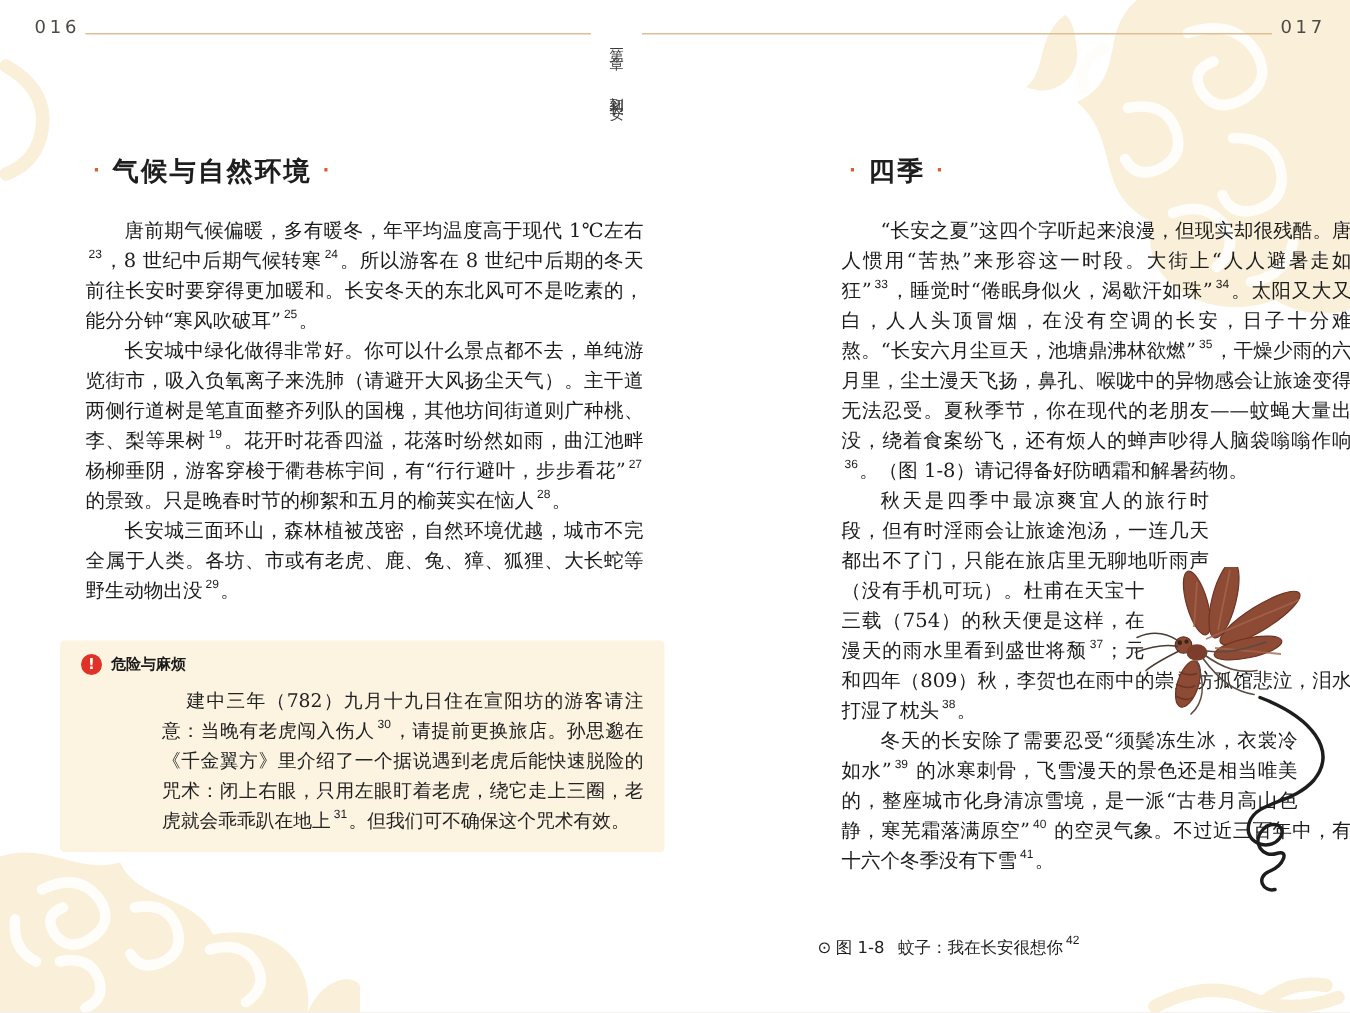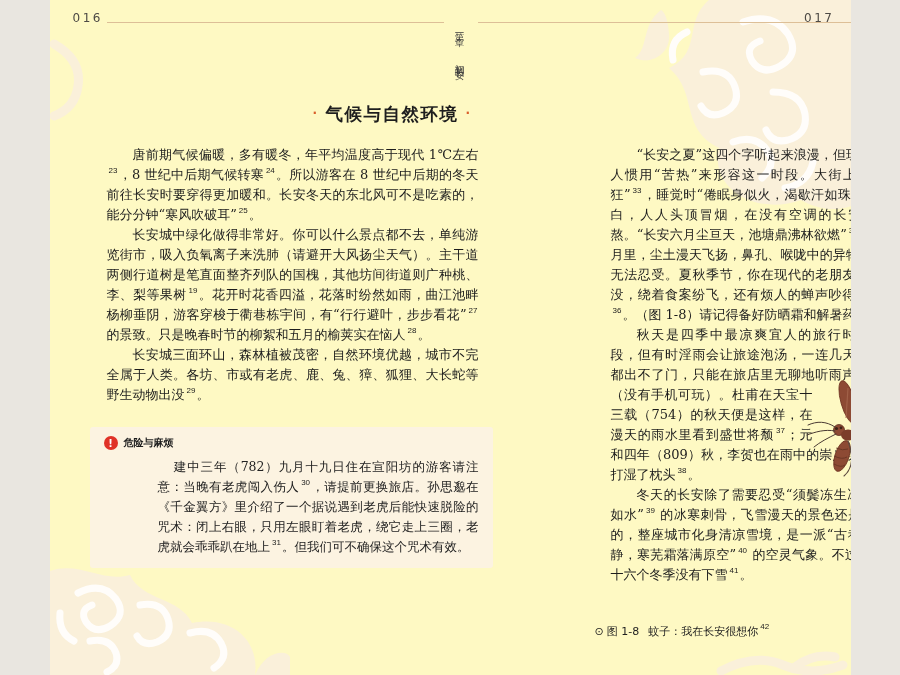--- a/index.html
+++ b/index.html
@@ -1,18 +1,18 @@
 <!DOCTYPE html>
 <html><head>
 <meta charset="utf-8">
 <style>
   html,body{margin:0;padding:0;background:#e9e6e0;}
   .page-spread{
-    position:relative;width:801px;height:675px;margin:0 auto;
-    background:#fef9c3;overflow:hidden;color:#1c1c1c;
+    position:relative;width:900px;height:675px;margin:0 auto;
+    background:#ffffff;overflow:hidden;color:#1c1c1c;
     font-family:"DejaVu Serif","Liberation Serif",serif;
   }
   
   .pagenum{
     position:absolute;top:11px;font-size:12px;letter-spacing:2.5px;
     color:#4d4a45;font-family:"DejaVu Sans","Liberation Sans",sans-serif;z-index:3;
   }
   .pagenum-left{left:23px;}
   .pagenum-right{right:16px;}
   .rule{position:absolute;top:22px;height:1px;background:#ddbf97;z-index:2;}
@@ -22,21 +22,21 @@
     position:absolute;left:403px;top:25px;z-index:3;
     writing-mode:vertical-rl;text-orientation:upright;
     font-size:9.5px;letter-spacing:2px;color:#3b3b3b;
     font-family:"DejaVu Sans","Liberation Sans",sans-serif;
   }
   .chapter-vert .chapter-sec{margin-top:12px;}
   
   .col{position:absolute;top:102px;z-index:2;}
   .col-left{left:57px;width:372px;}
   .col-right{left:561px;width:340px;}
-  .sec-head{margin:0 0 19px -2px;font-size:17.5px;font-weight:bold;letter-spacing:1.5px;color:#1e1e1e;text-align:right;}
+  .sec-head{margin:0 0 19px -2px;font-size:17.5px;font-weight:bold;letter-spacing:1.5px;color:#1e1e1e;}
   .sec-head .dot{color:#d95f2b;font-size:12px;vertical-align:3px;margin:0 7px;font-family:"DejaVu Sans",sans-serif;}
   p.body{margin:0;font-size:13px;line-height:20px;text-align:justify;text-indent:2em;color:#1c1c1c;}
   sup{
     font-size:8px;line-height:0;position:relative;top:-1px;vertical-align:super;
     margin:0 1px 0 2px;font-family:Liberation Sans, sans-serif;color:#1c1c1c;
   }
   
   .sp{float:right;clear:right;width:0;height:0;}
   .sp1{width:95px;height:40px;margin-top:20px;}
   .sp2{width:138px;height:60px;}

